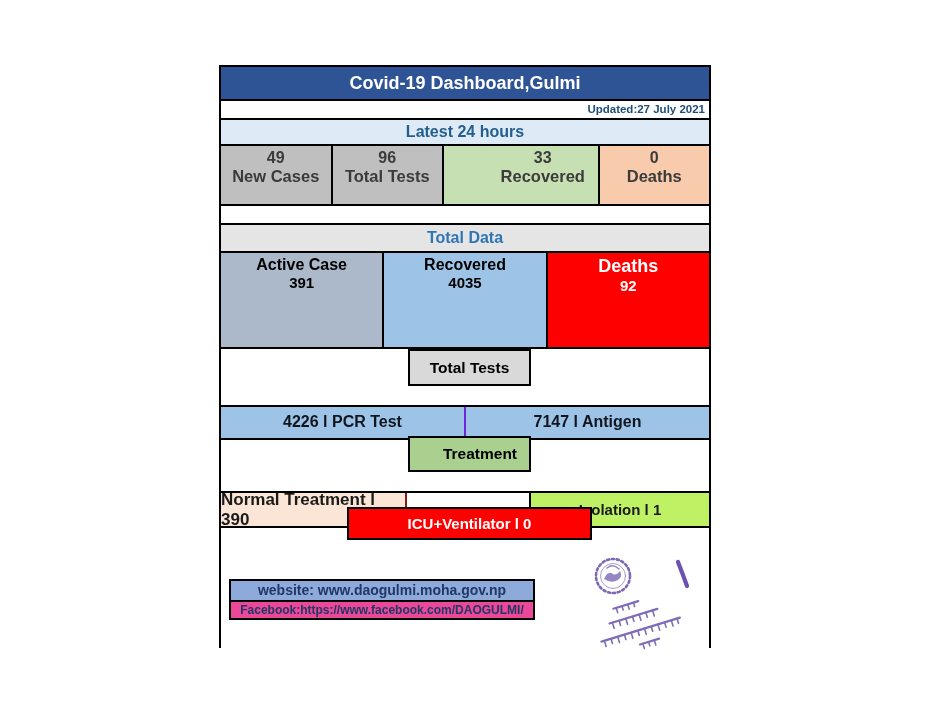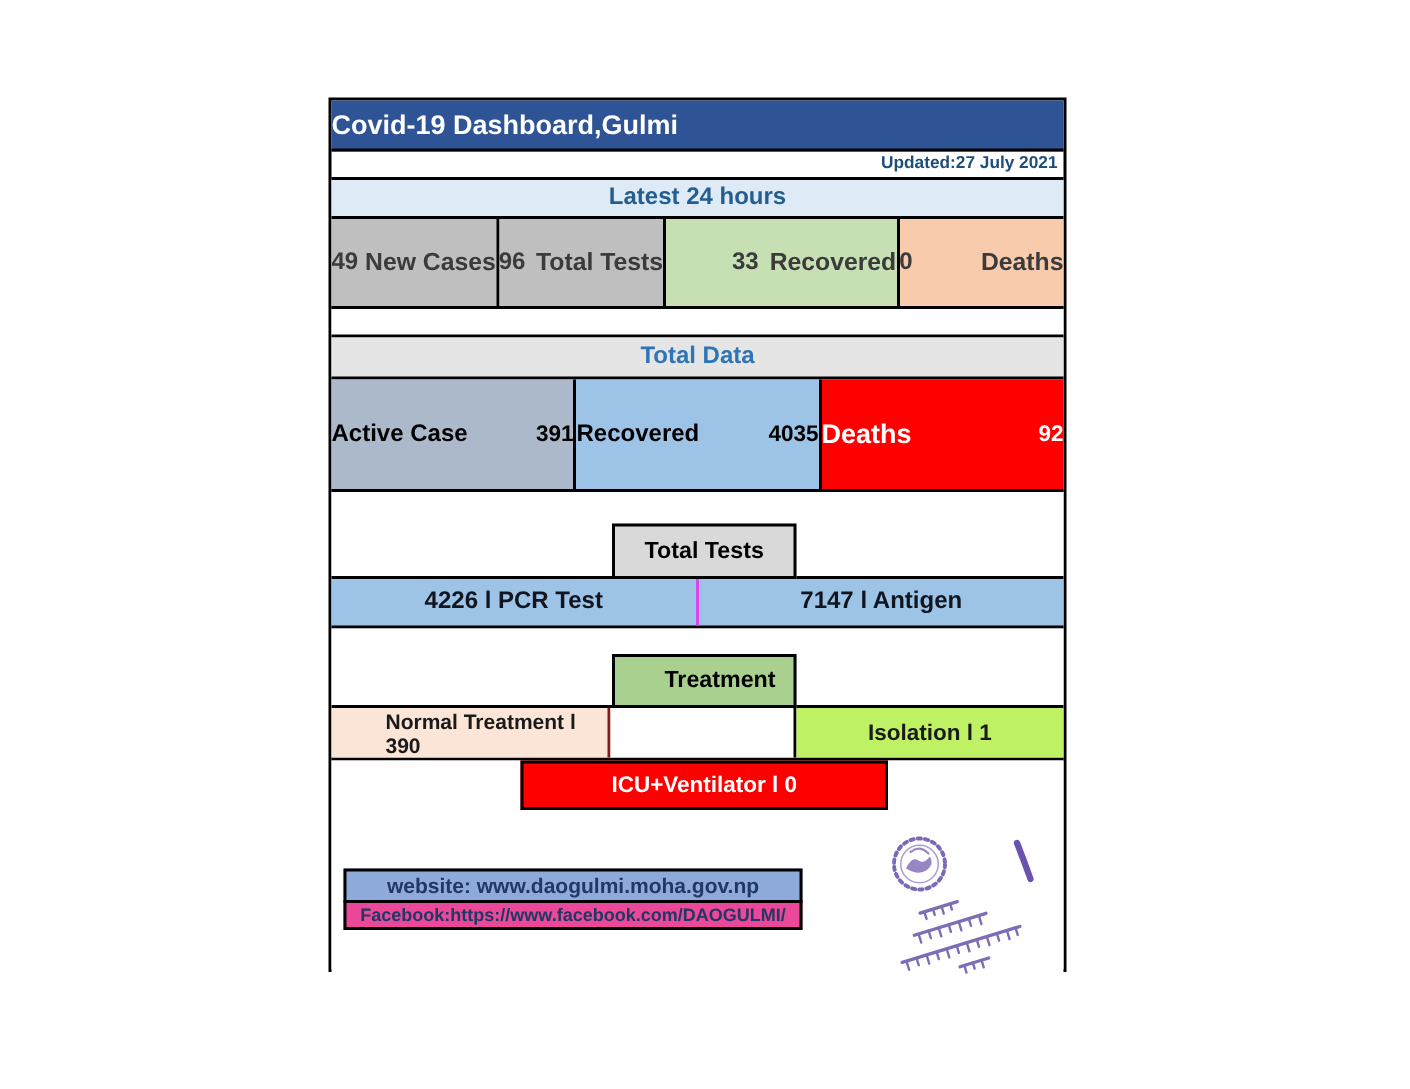--- a/index.html
+++ b/index.html
@@ -3,44 +3,44 @@
 <meta charset="utf-8">
 <style>
   * { box-sizing: border-box; margin: 0; padding: 0; }
   body { font-family: "Liberation Sans", sans-serif; background: #fff; }
   .page { position: relative; width: 940px; height: 726px; background: #ffffff; overflow: hidden; }
   .doc  { position: absolute; left: 219px; top: 65px; width: 492px; height: 583px;
           border: 2px solid #000; background: #fff; font-weight: bold; }
 
   
   .row { width: 100%; border-bottom: 2px solid #000; }
-  .r-header   { height: 34px; display: flex; align-items: center; justify-content: flex-start;
+  .r-header   { height: 34px; display: flex; align-items: center; justify-content: center;
                 color: #fff; font-size: 18px; }
   .r-updated  { height: 19px; text-align: right; font-size: 11.5px; line-height: 16px; padding-right: 4px; }
   .r-latest   { height: 26px; text-align: center; font-size: 16px; line-height: 23px; }
   .r-cells    { display: flex; }
   .r-cells1   { height: 60px; }
   .r-gap      { height: 19px; background: #fff; }
   .r-totaldata{ height: 28px; text-align: center; font-size: 16px; line-height: 25px; }
-  .r-cells2   { height: 75px; }
+  .r-cells2   { height: 96px; }
   .r-ttwhite  { height: 58px; background: #fff; }
   .r-pcr      { height: 33px; display: flex; color: #10151f; }
   .r-pcr .half{ flex: 1; text-align: center; font-size: 16px; line-height: 29px; }
-  .r-pcr .half:first-child { border-right: 2px solid #d946ef; }
+  .r-pcr .half:first-child { border-right: 2px solid #6d28d9; }
   .r-trwhite  { height: 53px; background: #fff; }
   .r-treat    { height: 35px; display: flex; }
   .r-treat .t-left  { width: 186px; border-right: 2px solid #7f1d1d; display: flex; align-items: center;
-                      justify-content: center; font-size: 14px; color: #1a1a1a; padding-left: 36px; }
+                      justify-content: center; font-size: 17px; color: #1a1a1a; }
   .r-treat .t-mid   { width: 124px; border-right: 2px solid #000; background: #fff; }
   .r-treat .t-right { flex: 1; display: flex; align-items: center; justify-content: center;
                       font-size: 15px; color: #1a1a1a; }
   .r-bottom   { height: 141px; border-bottom: none; position: relative; background: #fff; }
 
   
-  .cell { flex: 1; display: flex; flex-direction: row; justify-content: space-between;
+  .cell { flex: 1; display: flex; flex-direction: column; justify-content: flex-start;
           align-items: center; border-right: 2px solid #000; padding: 3px 0; }
   .cell:last-child { border-right: none; }
   .r-cells1 .cell .value { font-size: 16px; color: #3b3b3b; }
   .r-cells1 .cell .label { font-size: 16.5px; color: #3b3b3b; }
   .r-cells2 .cell .label { font-size: 16px; }
   .r-cells2 .cell .value { font-size: 15px; }
   .r-cells2 .cell-deaths .label { font-size: 18px; }
 
   
   .abs { position: absolute; border: 2px solid #000; text-align: center; z-index: 3; }

